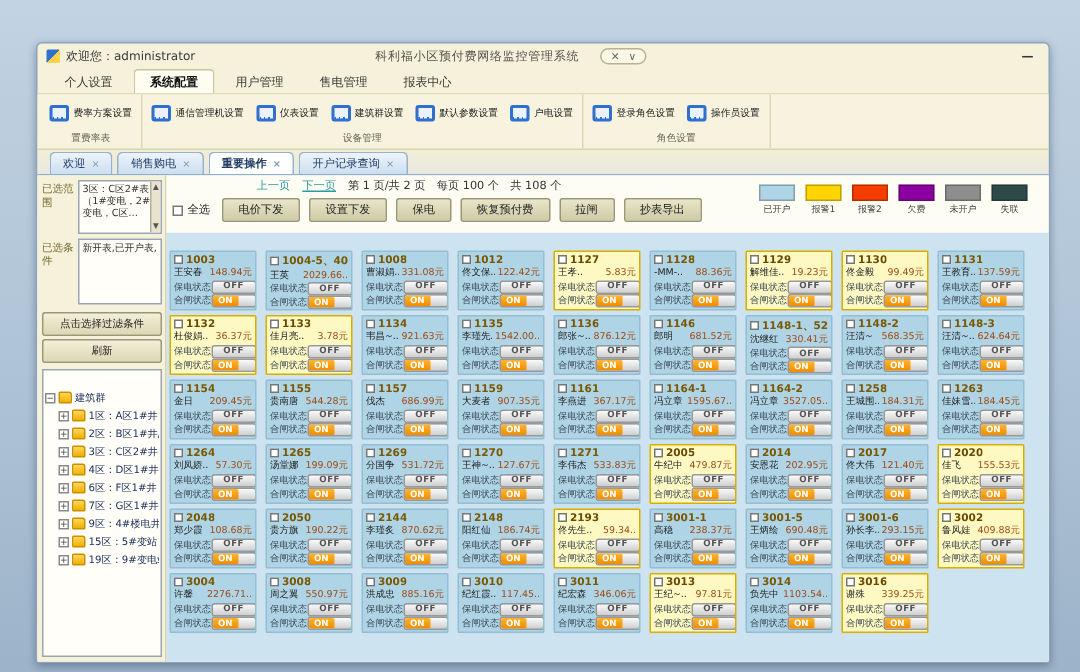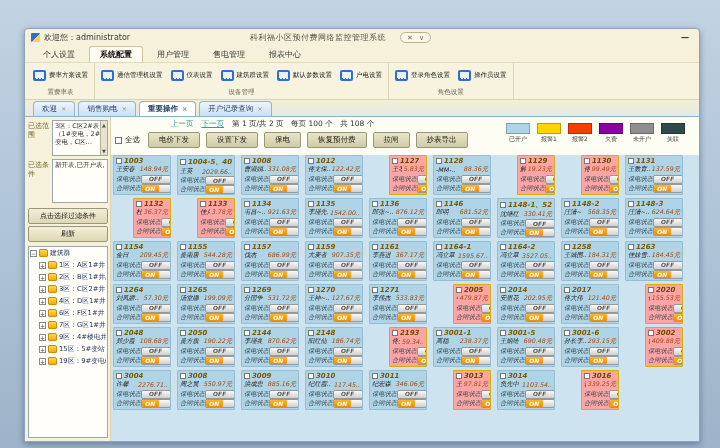--- a/index.html
+++ b/index.html
@@ -50,21 +50,21 @@
   .sidebar{width:86px;flex:none;background:#f5f1da;border-right:1px solid #d9d2ac;padding:3px 2px 3px 3px;display:flex;flex-direction:column;}
   .side-row{display:flex;gap:2px;margin-bottom:3px;}
   .side-label{width:22px;font-size:7px;color:#7a6a30;line-height:9px;padding-top:2px;flex:none;}
   .side-box{flex:1;background:#fffef8;border:1px solid #9aa6b0;font-size:6.5px;color:#333;
     padding:1px 2px;line-height:8px;position:relative;overflow:hidden;height:36px;}
   .side-box.tall{height:44px;}
   .sb-scroll{position:absolute;right:0;top:0;bottom:0;width:7px;background:#e7e3cf;border-left:1px solid #b5b095;
     display:flex;flex-direction:column;justify-content:space-between;align-items:center;font-size:5px;color:#555;}
   .side-btn{display:block;width:100%;margin:2px 0 0;background:linear-gradient(180deg,#f3efd8,#ddd7b4);
     border:1px solid #9a9678;border-radius:2px;font-size:7px;color:#222;padding:2px 0;text-align:center;}
-  .treepanel{flex:1;margin-top:4px;background:#fffef8;border:1px solid #9aa6b0;overflow:hidden;padding:0 1px;}
+  .treepanel{flex:1;margin-top:4px;background:#fffef8;border:1px solid #9aa6b0;overflow:hidden;padding:12px 1px;}
   .tree-row{display:flex;align-items:center;gap:2px;font-size:6.8px;color:#1a2c5a;line-height:12px;white-space:nowrap;overflow:hidden;}
   .tree-row.child{padding-left:9px;}
   .pmbox{width:7px;height:7px;flex:none;border:1px solid #8a8a8a;background:#fff;font-size:6px;line-height:5px;text-align:center;color:#444;}
   .folder{width:9px;height:8px;flex:none;background:linear-gradient(180deg,#ffd75e,#f0b000);border:1px solid #c89000;border-radius:1px 2px 1px 1px;}
 
   
   .main{flex:1;display:flex;flex-direction:column;min-width:0;position:relative;}
   .main-top{height:38px;flex:none;background:#fdfdf3;position:relative;padding:2px 0 0 4px;}
   .pager{font-size:7.5px;color:#222;margin-left:56px;display:flex;gap:8px;align-items:flex-end;}
   .pglink{color:#2a9ba0;}
@@ -73,25 +73,25 @@
   .actions{display:flex;align-items:center;gap:8px;margin-top:3px;}
   .chk{width:7px;height:7px;border:1px solid #777;background:#fff;flex:none;display:inline-block;}
   .selall{display:flex;align-items:center;gap:3px;font-size:7.5px;color:#222;}
   .tbtn{background:linear-gradient(180deg,#e9e5c9,#cfcaa6);border:1px solid #9a9678;border-radius:2px;
     font-size:7.5px;color:#1c1c1c;padding:2px 10px;white-space:nowrap;}
   .legend{position:absolute;right:14px;top:6px;display:flex;gap:7px;}
   .leg{display:flex;flex-direction:column;align-items:center;gap:1px;}
   .leg-swatch{width:24px;height:11px;border:1px solid rgba(0,0,0,.25);}
   .leg-label{font-size:6px;color:#444;white-space:nowrap;}
 
-  .gridwrap{flex:1;background:#cde3ef;overflow:hidden;padding:0 0 0 2px;font-style:italic;}
+  .gridwrap{flex:1;background:#cde3ef;overflow:hidden;padding:12px 0 0 2px;}
   .grid{display:grid;grid-template-columns:repeat(9,58px);grid-auto-rows:40px;gap:3px 6px;}
   .card{background:#aed4e6;border:1px solid #93bed4;border-radius:1px;padding:1px 2px;
     display:flex;flex-direction:column;justify-content:space-between;overflow:hidden;}
-  .card.alarm{background:#fca5a5;border-color:#d8ae00;margin-left:20px;}
+  .card.alarm{background:#fef9c3;border-color:#d8ae00;}
   .c-head{display:flex;align-items:center;gap:2px;}
   .c-head .chk{width:6px;height:6px;}
   .c-id{font-size:7px;font-weight:bold;color:#7a5800;white-space:nowrap;overflow:hidden;}
   .card.alarm .c-id{color:#6b4a00;}
   .c-owner{display:flex;justify-content:space-between;align-items:center;gap:2px;}
   .c-name{font-size:6.3px;color:#222;max-width:28px;white-space:nowrap;overflow:hidden;}
   .c-bal{font-size:6.3px;color:#a34a12;white-space:nowrap;}
   .srow{display:flex;justify-content:space-between;align-items:center;}
   .slbl{font-size:6.2px;color:#3c4a55;white-space:nowrap;}
   .badge{width:30px;height:9px;flex:none;border:1px solid #999;border-radius:2px;

